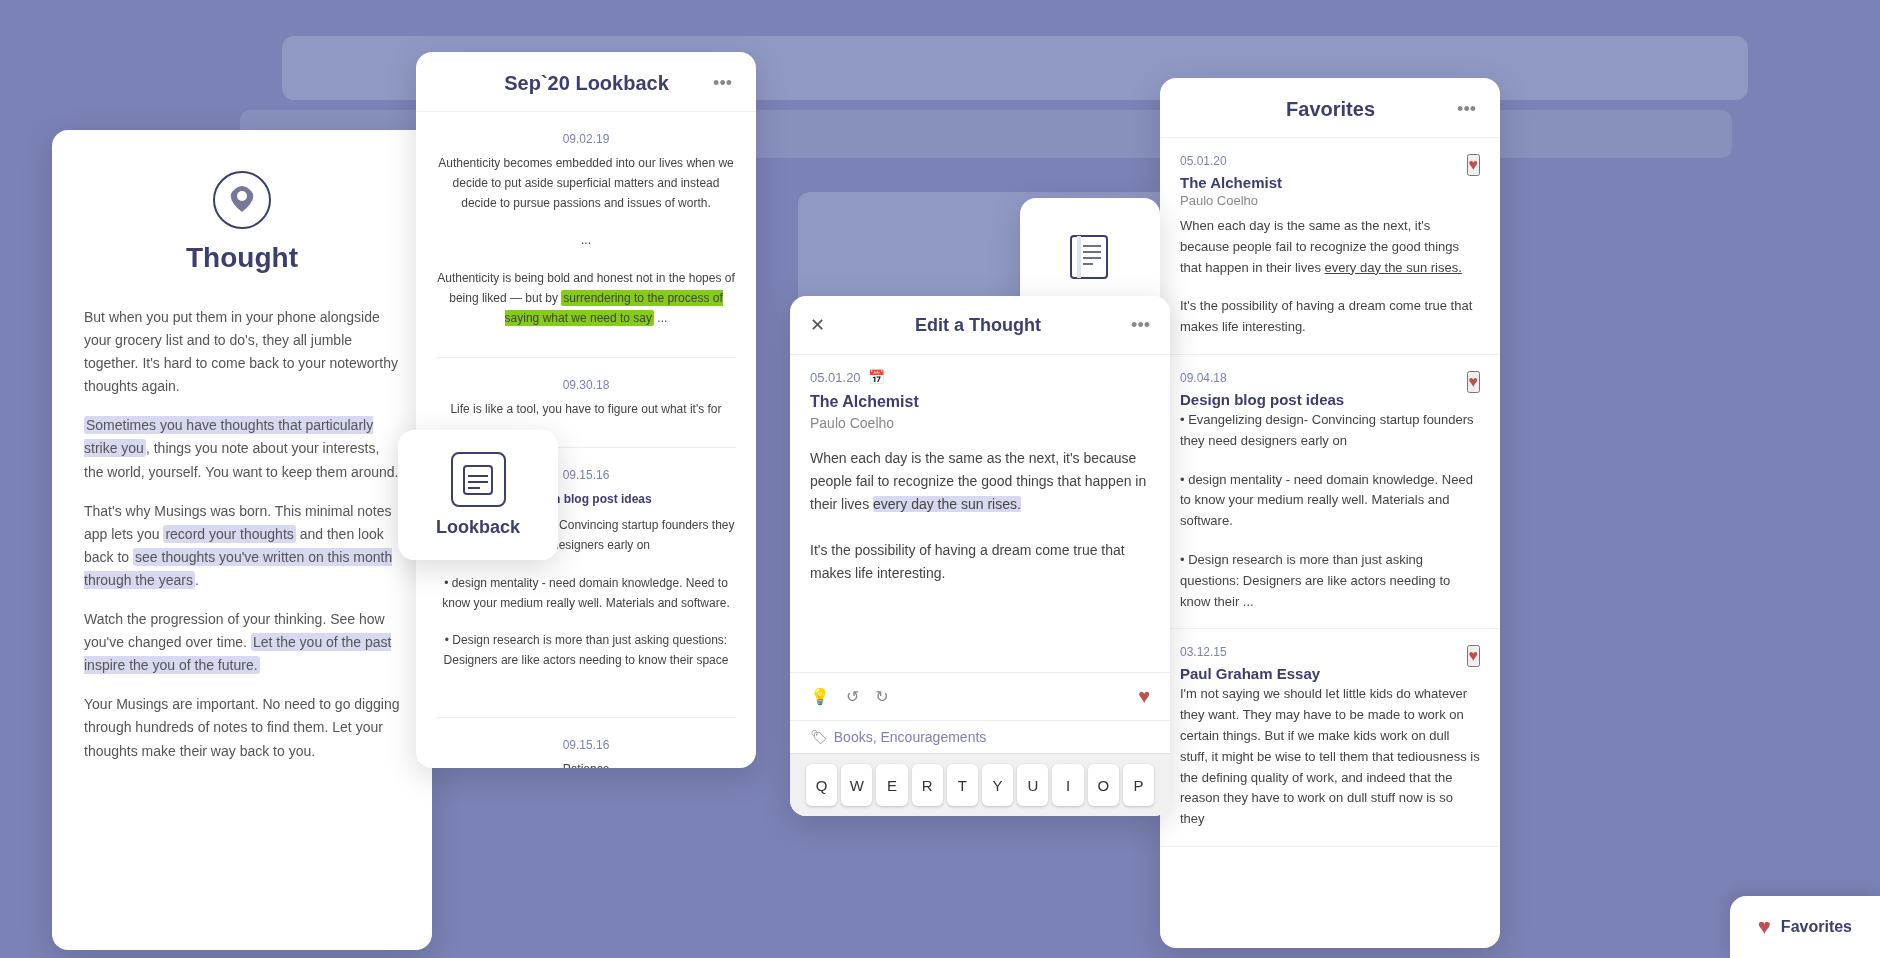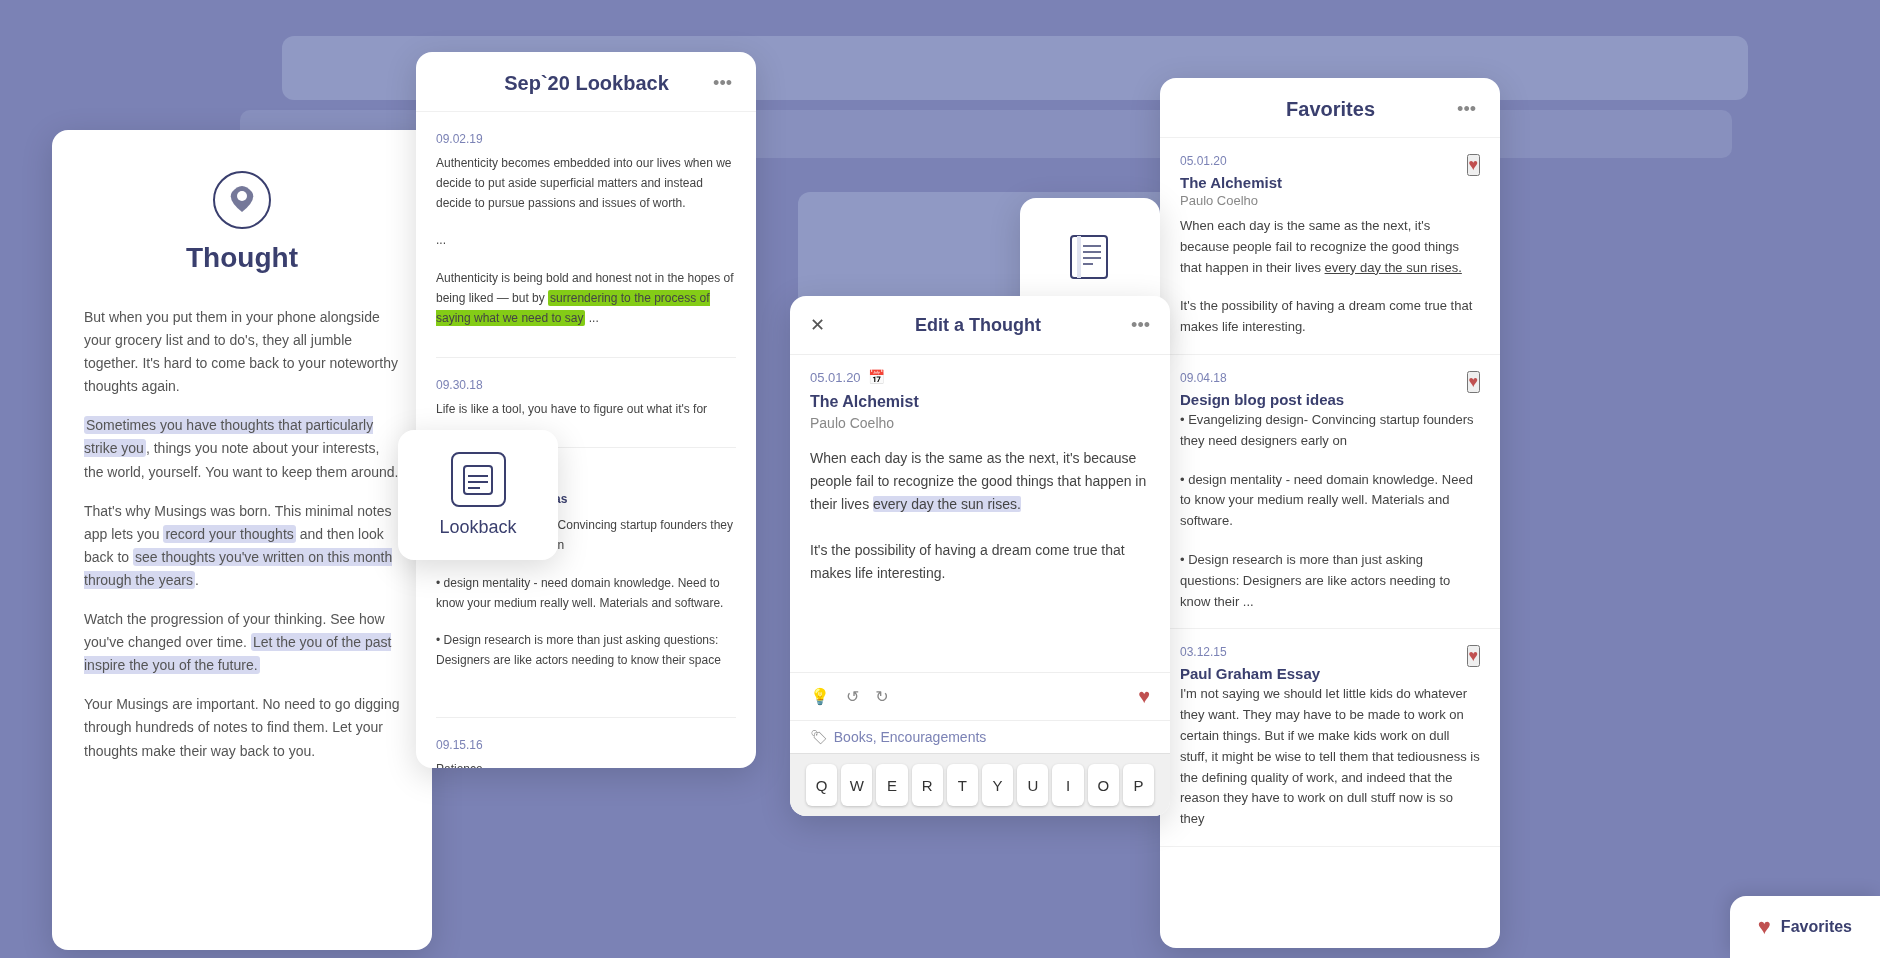--- a/index.html
+++ b/index.html
@@ -116,20 +116,21 @@
     }
 
     .card-content {
       flex: 1;
       overflow-y: auto;
       padding: 20px;
     }
 
     .entry {
       margin-bottom: 28px;
+      text-align: center;
     }
 
     .entry-date {
       font-size: 12px;
       color: #7b82b5;
       font-weight: 500;
       margin-bottom: 8px;
     }
 
     .entry-text {
@@ -163,21 +164,21 @@
       border: 2px solid #3a3f6e;
       border-radius: 8px;
       display: flex;
       align-items: center;
       justify-content: center;
       margin-bottom: 10px;
     }
 
     .lookback-icon-card .icon-label {
       font-size: 18px;
-      font-weight: 400;
+      font-weight: 700;
       color: #3a3f6e;
     }
 
     
     .thoughts-icon-card {
       left: 1020px;
       top: 198px;
       width: 140px;
       height: 150px;
       display: flex;

